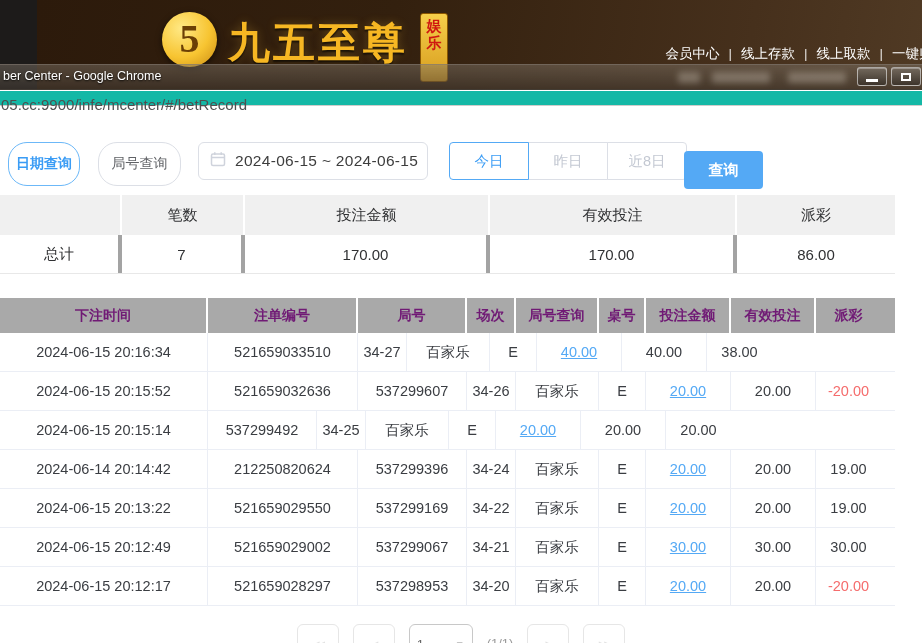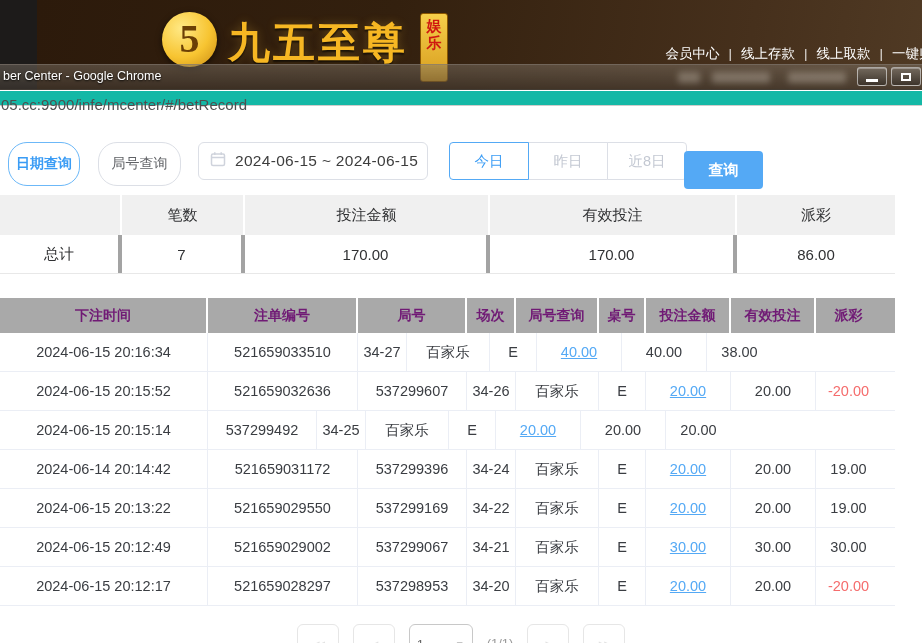--- a/index.html
+++ b/index.html
@@ -219,21 +219,21 @@
           <div class="tcell c4">百家乐</div>
           <div class="tcell c5">E</div>
           <div class="tcell c6">
             <span class="cell-link">20.00</span>
           </div>
           <div class="tcell c7">20.00</div>
           <div class="tcell c8">20.00</div>
         </div>
         <div class="trow">
           <div class="tcell c0">2024-06-14 20:14:42</div>
-          <div class="tcell c1">521659031172</div>
+          <div class="tcell c1">212250820624</div>
           <div class="tcell c2">537299396</div>
           <div class="tcell c3">34-24</div>
           <div class="tcell c4">百家乐</div>
           <div class="tcell c5">E</div>
           <div class="tcell c6">
             <span class="cell-link">20.00</span>
           </div>
           <div class="tcell c7">20.00</div>
           <div class="tcell c8">19.00</div>
         </div>

